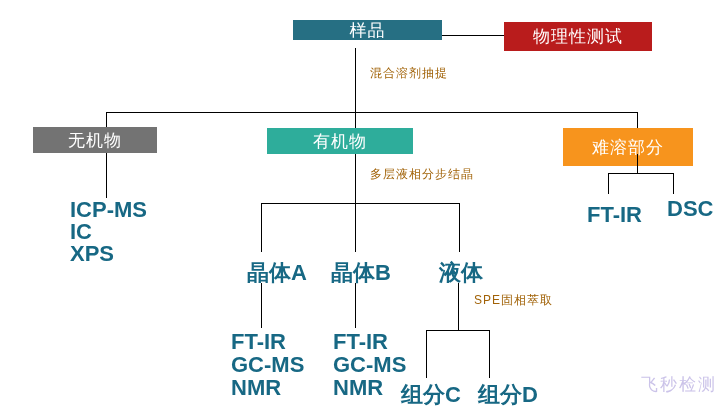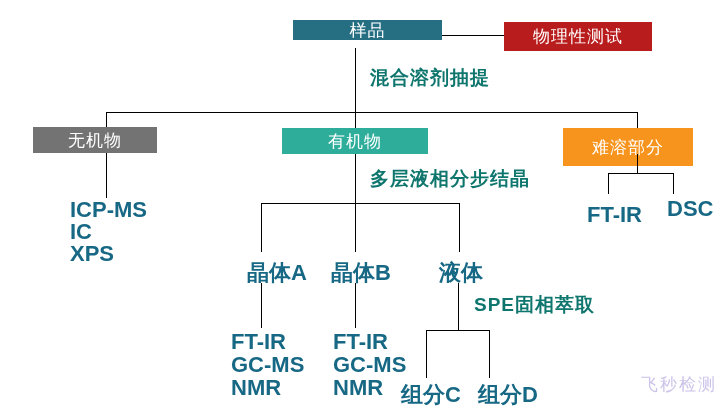--- a/index.html
+++ b/index.html
@@ -7,21 +7,21 @@
     position:relative;width:726px;height:417px;background:#ffffff;
     font-family:"Liberation Sans","DejaVu Sans",sans-serif;overflow:hidden;
   }
   .node{
     position:absolute;display:flex;align-items:center;justify-content:center;
     color:#ffffff;font-size:17px;letter-spacing:1px;
   }
   .hline{position:absolute;height:1px;background:#000;}
   .vline{position:absolute;width:1px;background:#000;}
   .red{
-    position:absolute;color:#0f766e;font-weight:bold;font-size:19px;
+    position:absolute;color:#a16207;font-weight:normal;font-size:12px;
     white-space:nowrap;letter-spacing:1px;
   }
   .lbl{
     position:absolute;color:#176884;font-weight:600;font-size:22px;
     white-space:nowrap;
   }
   .stack div{white-space:nowrap;}
   .stack-22 div{line-height:22px;}
   .stack-23 div{line-height:23px;}
   .watermark{
@@ -37,21 +37,21 @@
   <div class="node" style="left: 293px; top: 20px; width: 149px; height: 20px; background: rgb(38, 111, 131);">
     <span>样品</span>
   </div>
   <div class="node" style="left: 504px; top: 22px; width: 148px; height: 29px; background: #b91c1c;">
     <span>物理性测试</span>
   </div>
 
   <div class="node" style="left: 33px; top: 127px; width: 124px; height: 26px; background: #737373;">
     <span>无机物</span>
   </div>
-  <div class="node" style="left: 282px; top: 128px; width: 146px; height: 26px; background: rgb(46, 173, 155);">
+  <div class="node" style="left: 267px; top: 128px; width: 146px; height: 26px; background: rgb(46, 173, 155);">
     <span>有机物</span>
   </div>
   <div class="node" style="left: 563px; top: 128px; width: 130px; height: 38px; background: rgb(247, 148, 29);">
     <span>难溶部分</span>
   </div>
 
   <div class="hline" style="left:442px;top:35px;width:62px;"></div>
   <div class="vline" style="left:355px;top:48px;height:64px;"></div>
   <div class="hline" style="left:106px;top:112px;width:531px;"></div>
   <div class="vline" style="left:106px;top:112px;height:15px;"></div>

